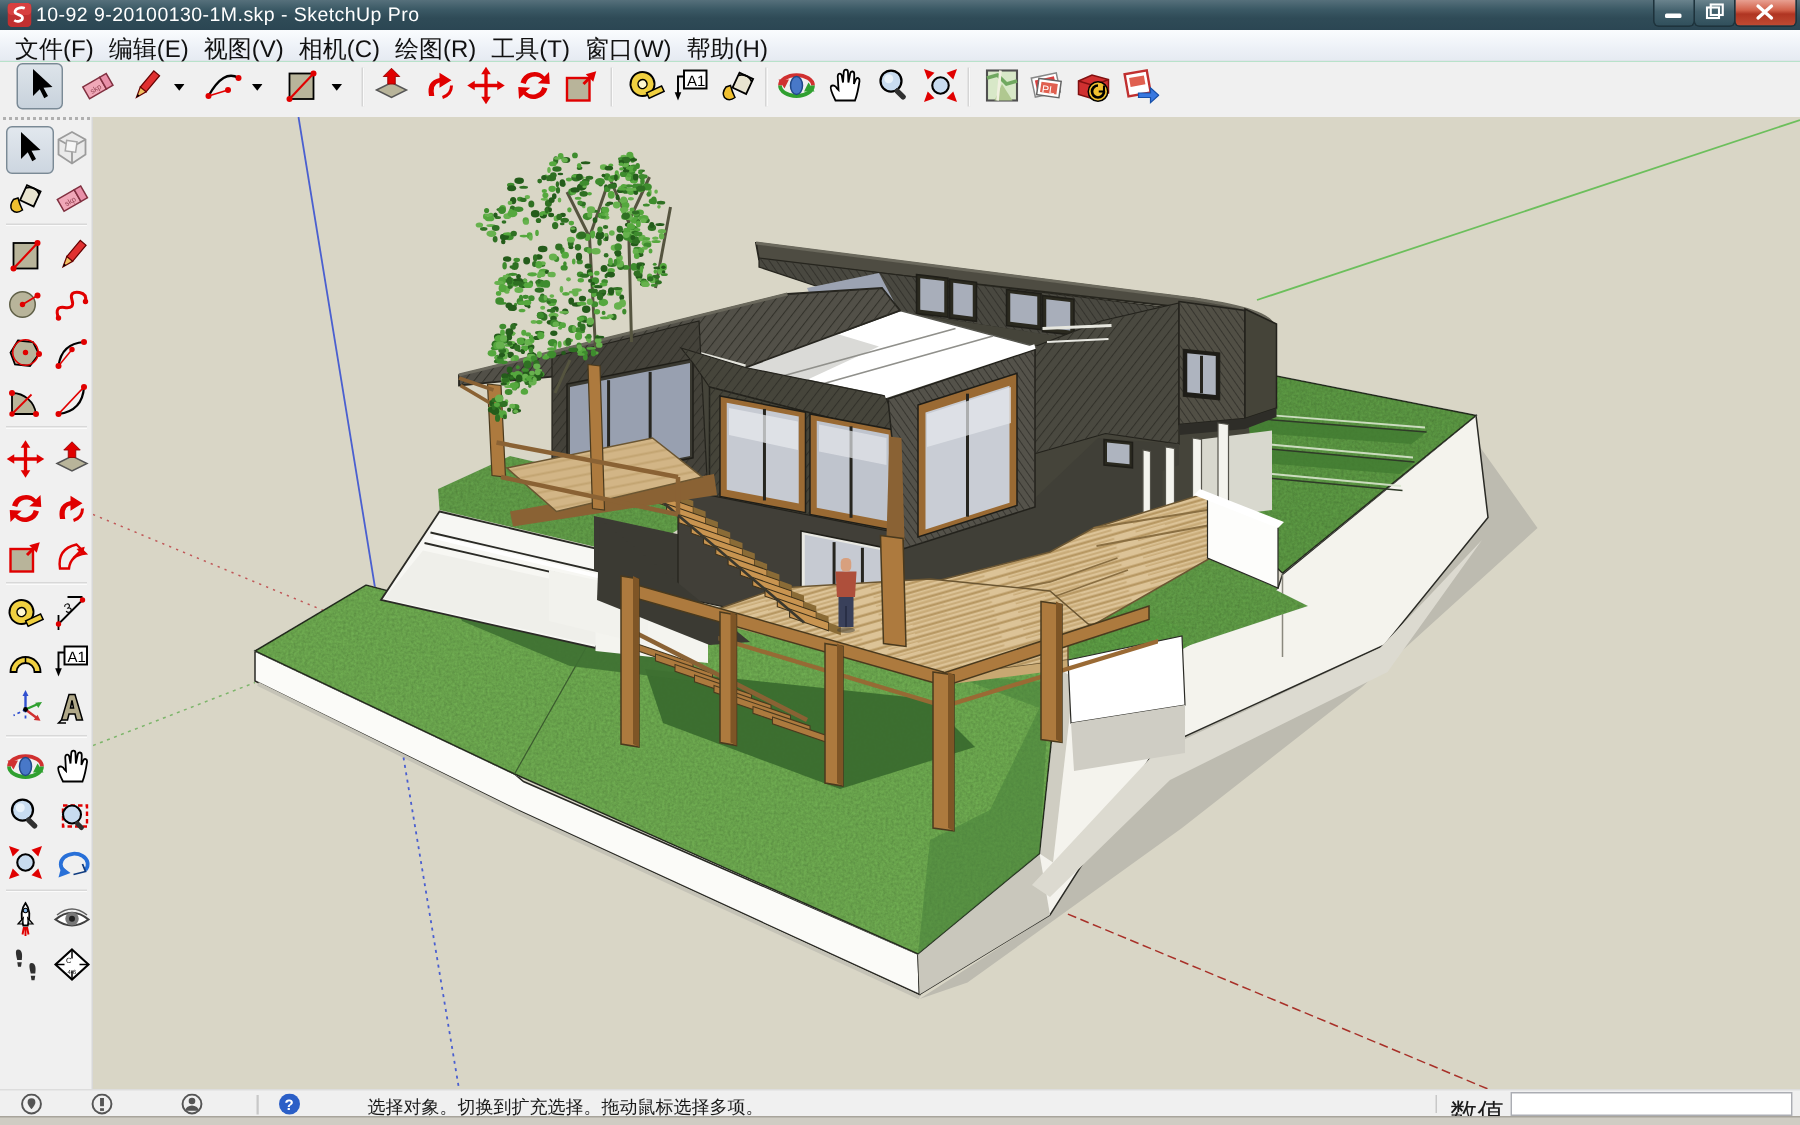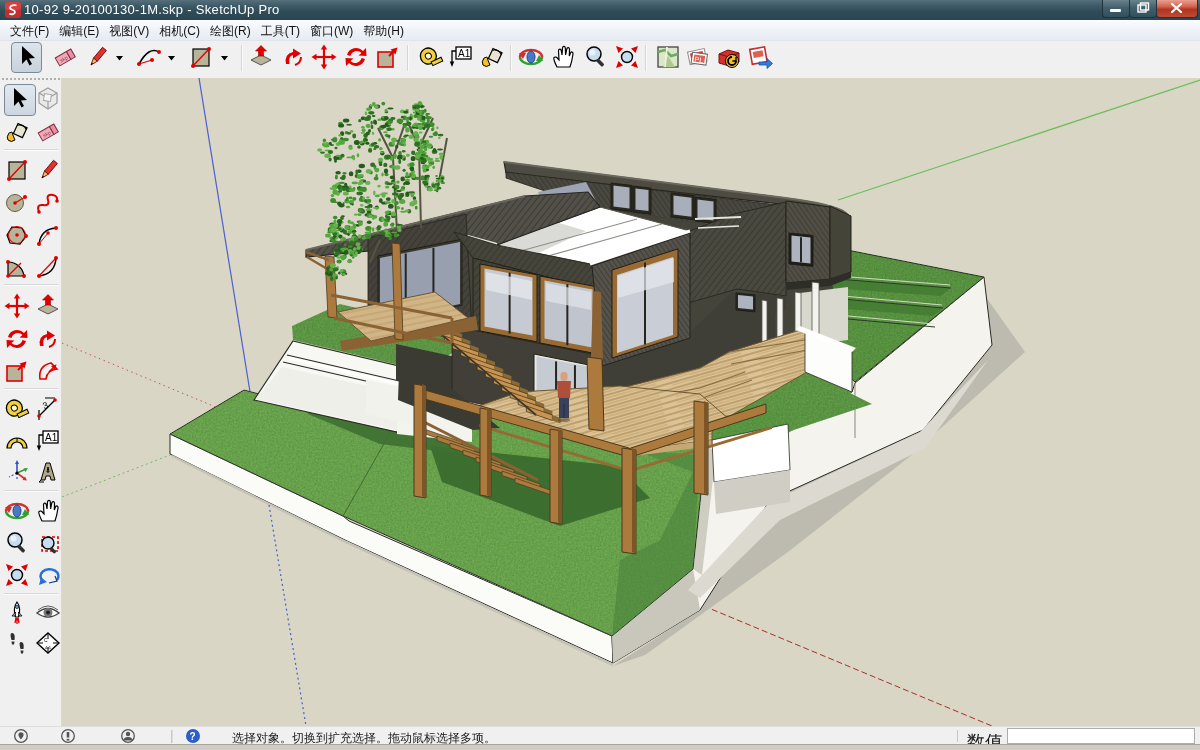--- a/index.html
+++ b/index.html
@@ -2,26 +2,26 @@
 <html><head><meta charset="utf-8">
 <style>
 html,body{margin:0;padding:0;}
 body{width:1200px;height:750px;overflow:hidden;font-family:"Liberation Sans",sans-serif;}
 #win{position:relative;width:1200px;height:543px;background:#22c55e;}
 #titlebar{position:absolute;left:0;top:0;width:1200px;height:20px;
  background:linear-gradient(180deg,#56707B 0%,#3C5A66 30%,#2F4B57 60%,#2B4653 100%);}
 #titlebar .ttext{position:absolute;left:24px;top:2px;color:#fff;font-size:13px;letter-spacing:0.3px;}
 #menubar{position:absolute;left:0;top:20px;width:1200px;height:20px;
  background:linear-gradient(180deg,#FAFCFE,#EDF1F7 60%,#E6EBF2);border-bottom:1px solid #E0E4EA;}
-#menubar span{display:inline-block;font-size:12px;color:#111;padding:3px 0 0 0;margin-left:10px;}
+#menubar span{display:inline-block;font-size:16px;color:#111;padding:3px 0 0 0;margin-left:10px;}
 #toolbar{position:absolute;left:0;top:41px;width:1200px;height:37px;background:#F0F0F0;border-bottom:1px solid #DADADA;}
 #palette{position:absolute;left:0;top:78px;width:61px;height:648px;background:#F0F0F0;border-right:1px solid #D8D8D8;}
 #viewport{position:absolute;left:62px;top:78px;width:1138px;height:648px;background:#D9D6C6;}
 #statusbar{position:absolute;left:0;top:726px;width:1200px;height:18px;background:#F0F0F0;border-top:1px solid #DDD;}
-#statusbar .stext{position:absolute;left:232px;top:3px;font-size:12px;color:#1a1a1a;}
+#statusbar .stext{position:absolute;left:245px;top:3px;font-size:12px;color:#1a1a1a;}
 #bottomstrip{position:absolute;left:0;top:744px;width:1200px;height:6px;background:#CFCCC3;border-top:1px solid #A8A49B;}
 .winbtn{position:absolute;top:0px;height:17px;border:1px solid #1E333C;border-top:none;border-radius:0 0 4px 4px;}
 .sep{position:absolute;top:45px;width:1px;height:26px;background:#D5D5D5;border-right:1px solid #FAFAFA;}
 .psep{position:absolute;left:4px;width:54px;height:1px;background:#D8D8D8;border-bottom:1px solid #FBFBFB;}
 .abs{position:absolute;}
 </style></head>
 <body>
 <div id="win">
 <div id="titlebar">
  <svg width="16" height="16" style="position:absolute;left:5px;top:2px" viewBox="0 0 16 16">

